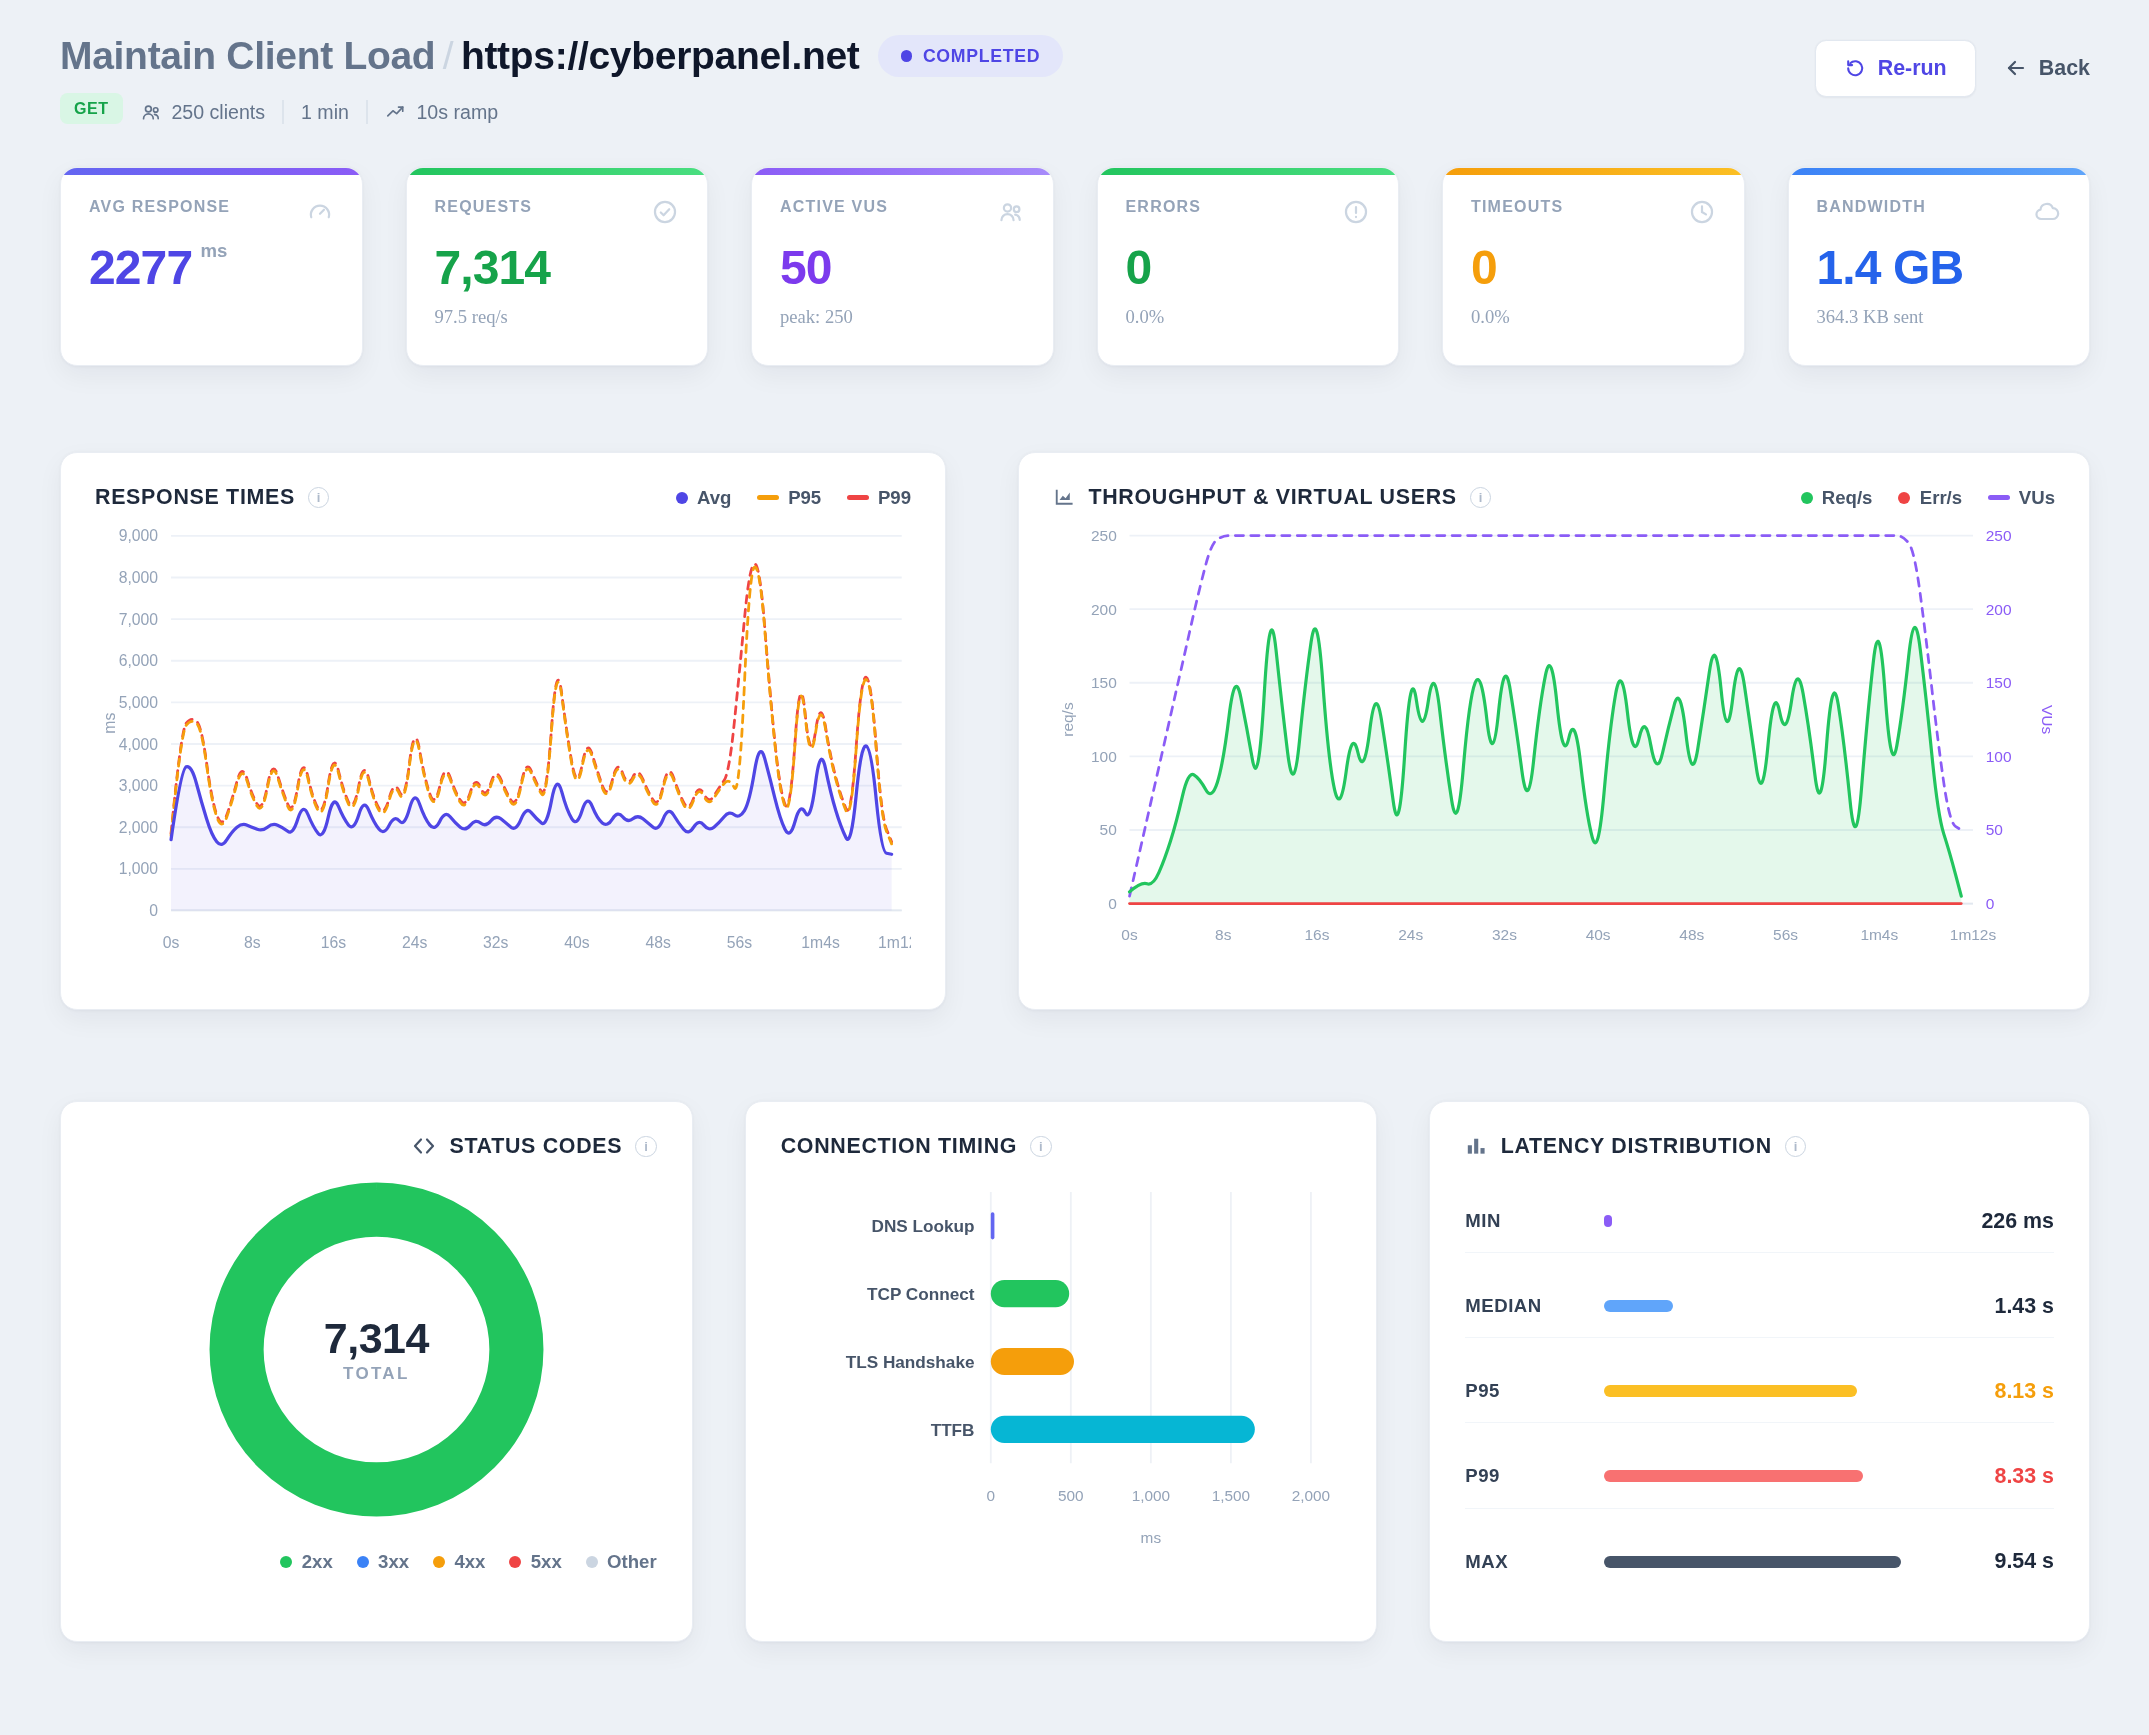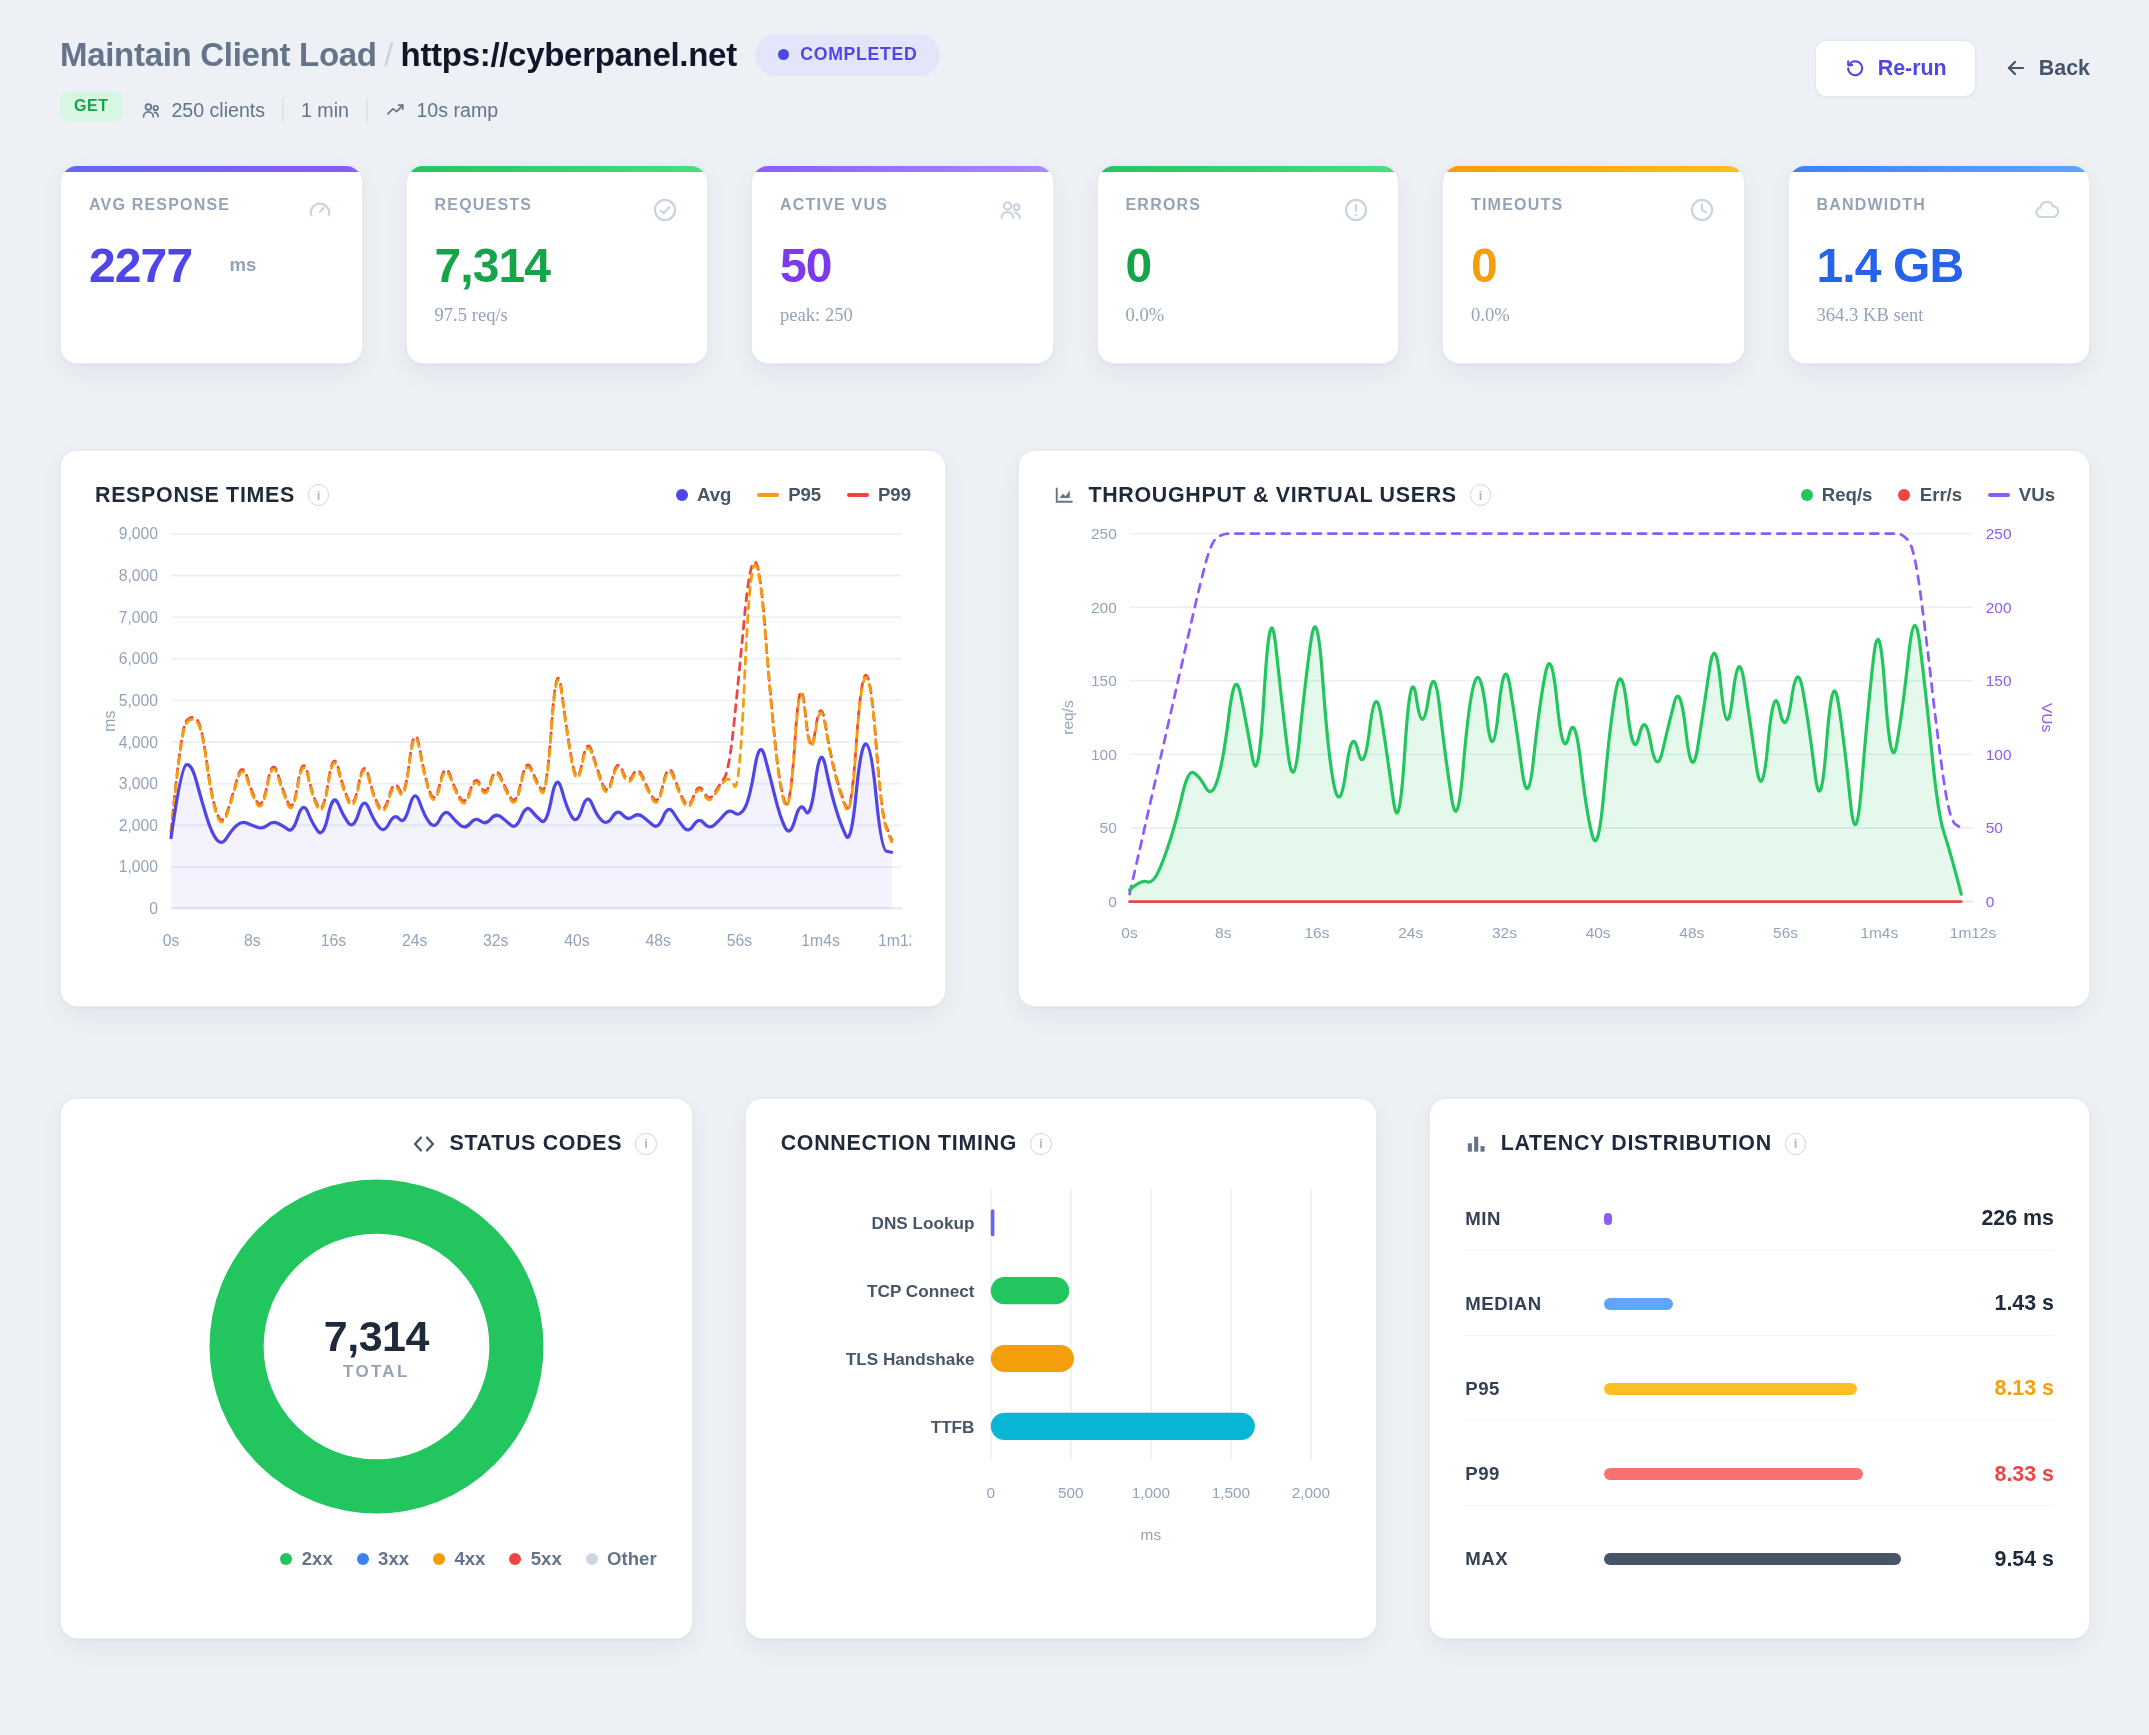--- a/index.html
+++ b/index.html
@@ -12,21 +12,21 @@
   }
   .card {
     background: #ffffff;
     border: 0.9px solid #e9edf3;
     border-radius: 17px;
     box-shadow: 0 0.9px 2.8px rgba(15,23,42,.04), 0 9.3px 26px rgba(15,23,42,.05);
   }
   
   .topbar { display:flex; justify-content:space-between; align-items:flex-start; }
   .title-row { display:flex; align-items:center; gap:18.6px; }
-  h1 { font-size:33px; font-weight:700; letter-spacing:-0.3px; }
+  h1 { font-size:39px; font-weight:700; letter-spacing:-0.3px; }
   .t-gray { color:#64748b; font-weight:600; }
   .t-sep { color:#cbd5e1; margin:0 7.5px; font-weight:400; }
   .t-url { color:#0f172a; font-weight:800; }
   .badge-completed {
     display:inline-flex; align-items:center; gap:11.2px;
     background:#e3e6fa; color:#4f46e5; font-size:17.7px; font-weight:700;
     letter-spacing:0.7px; padding:10.3px 22.4px; border-radius:931px;
   }
   .badge-completed .dot { width:11.2px; height:11.2px; border-radius:50%; background:#4f46e5; }
   .meta-row { display:flex; align-items:flex-end; gap:17px; margin-top:15px; color:#64748b; font-size:19.6px; }
@@ -44,21 +44,21 @@
     display:inline-flex; align-items:center; gap:11.2px; cursor:pointer;
     background:transparent; border:none; color:#475569; font-weight:600; font-size:21.4px; font-family:inherit;
   }
   
   .stats { display:flex; gap:43px; margin-top:43px; }
   .stat-card { position:relative; overflow:hidden; flex:1; height:199px; padding:30px 28px 22.4px; }
   .stat-card .accent { position:absolute; top:0; left:0; right:0; height:6.5px; }
   .stat-head { display:flex; justify-content:space-between; align-items:flex-start; }
   .stat-label { font-size:16px; font-weight:700; color:#94a3b8; letter-spacing:1.2px; }
   .stat-icon svg { width:28px; height:28px; }
-  .stat-value { margin-top:11.2px; display:flex; align-items:center;gap:29px; }
+  .stat-value { margin-top:11.2px; display:flex; align-items:flex-start; }
   .stat-value .v { font-size:48px; font-weight:800; letter-spacing:-0.9px; }
   .stat-value .u { font-size:18.6px; font-weight:600; color:#94a3b8; margin-left:8.4px; }
   .stat-sub { margin-top:11.2px; font-size:18.6px; color:#94a3b8;font-family:Liberation Serif, serif; }
   
   .charts-row { display:flex; gap:72px; margin-top:86px; align-items:stretch; }
   .card-left { flex:0 0 886px; }
   .card-right { flex:1; }
   .chart-card { padding:32px 34px 24px; }
   .card-head { display:flex; justify-content:space-between; align-items:center; }
   .card-title-wrap { display:flex; align-items:center; gap:13px; }

